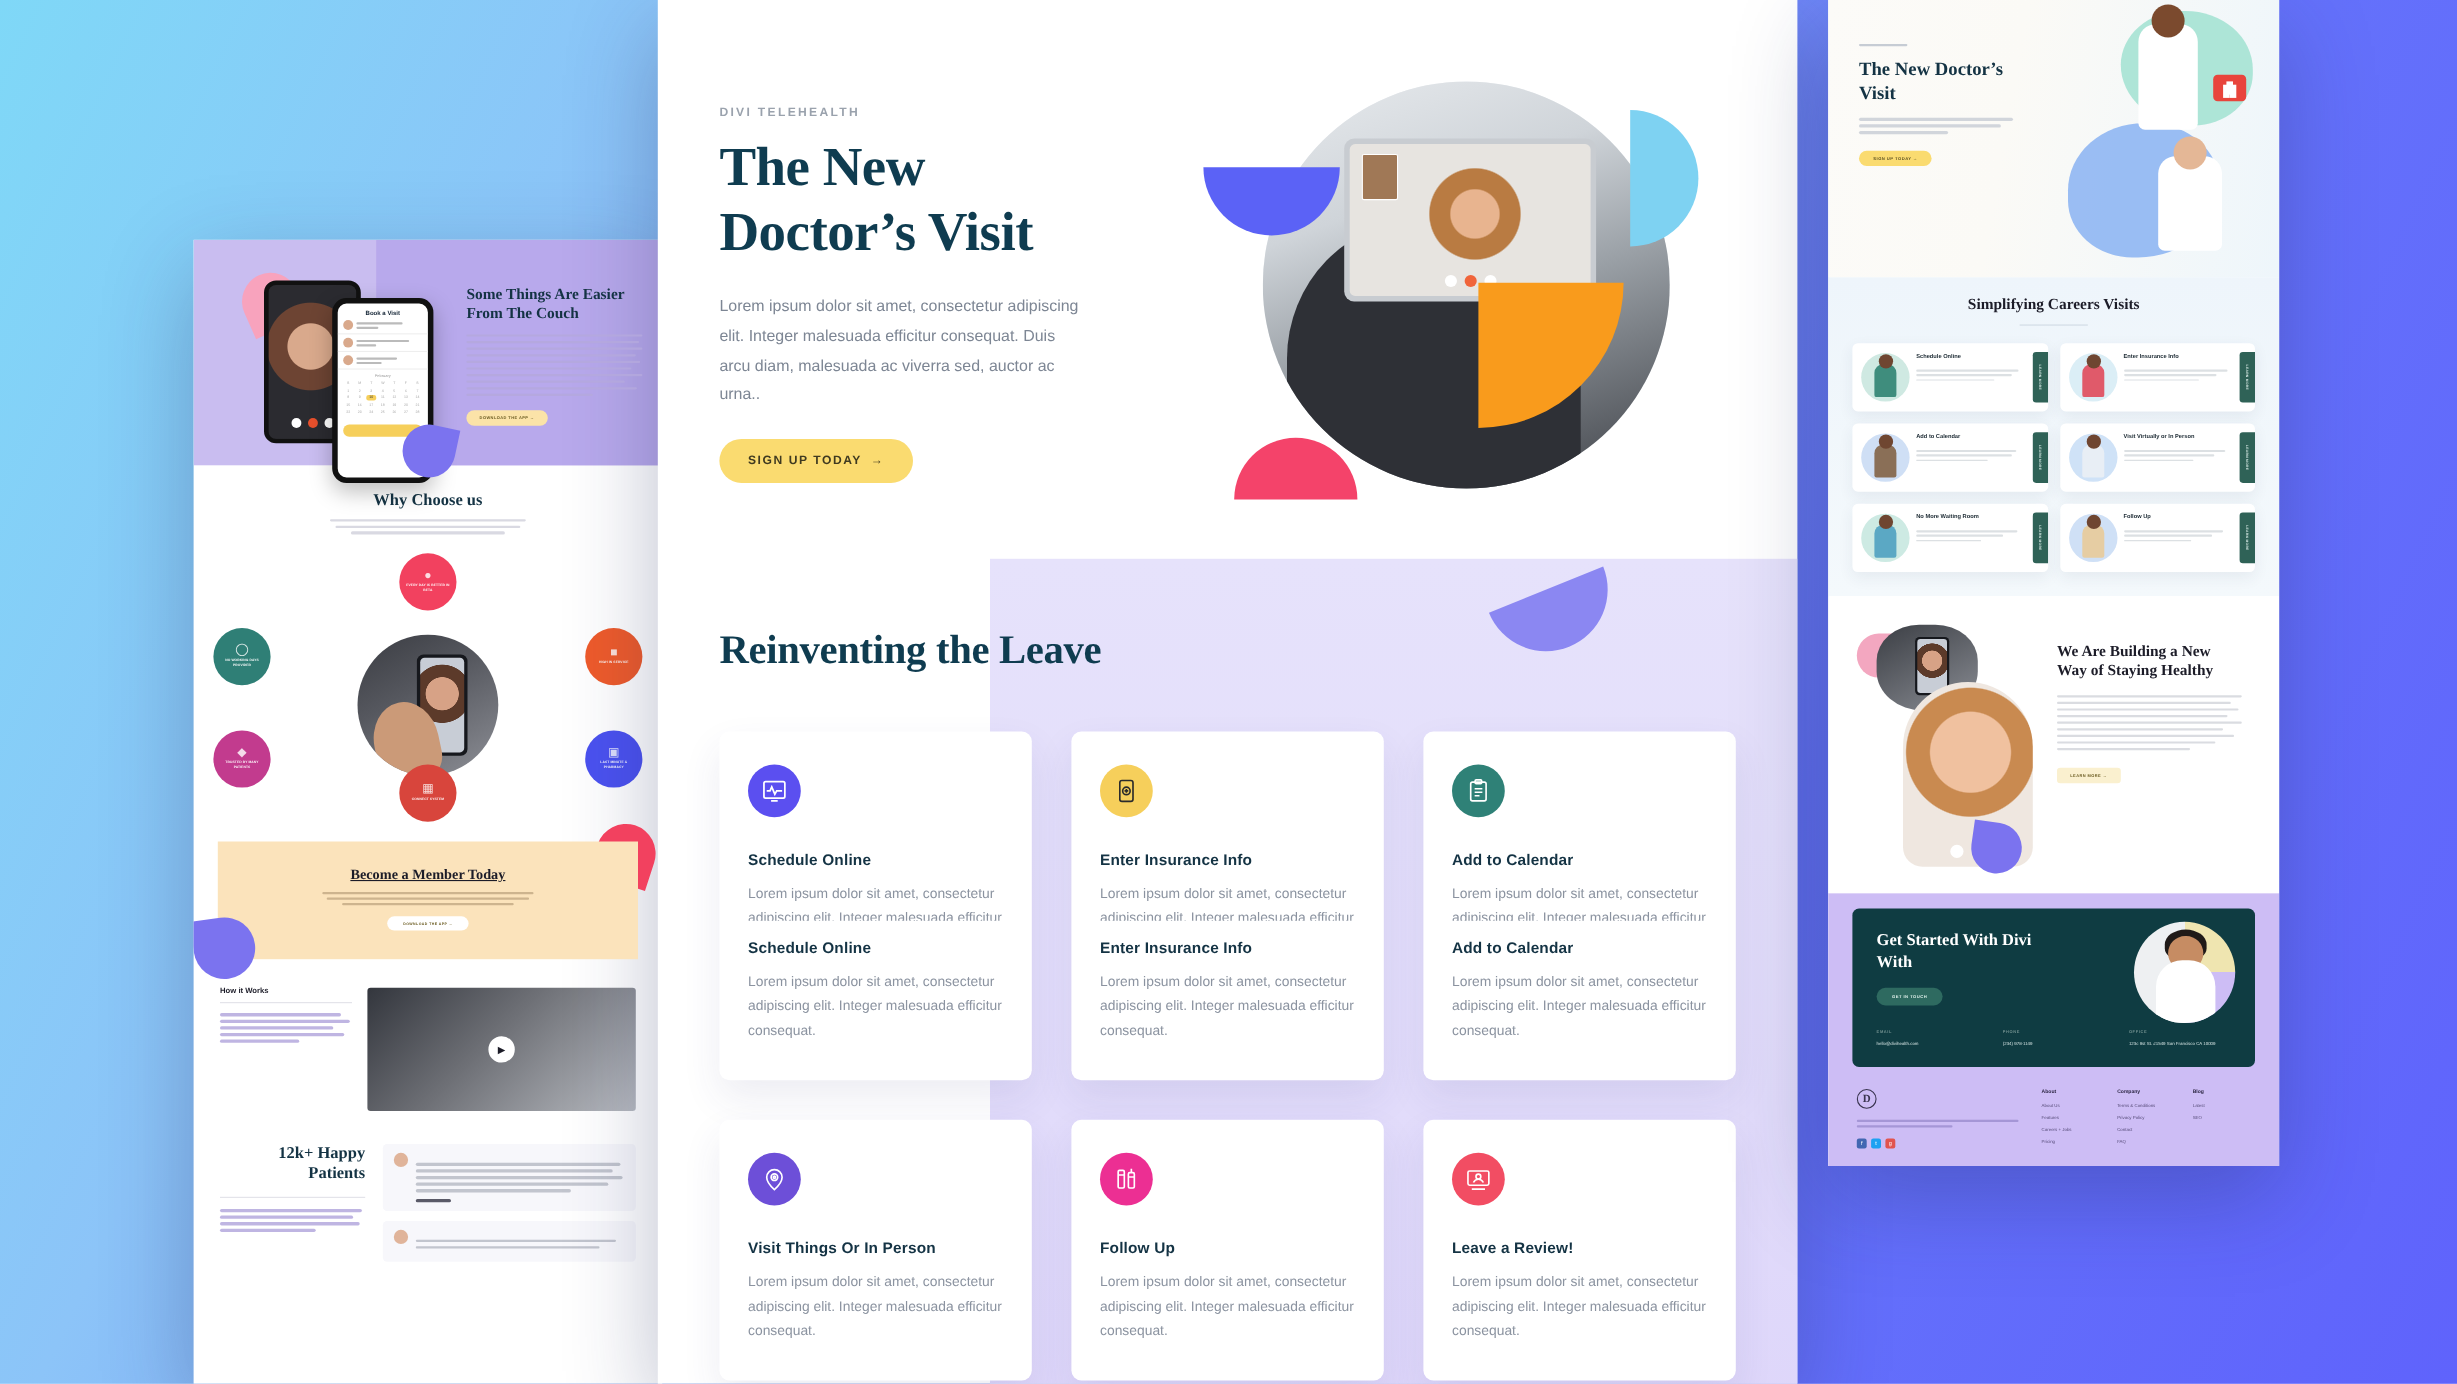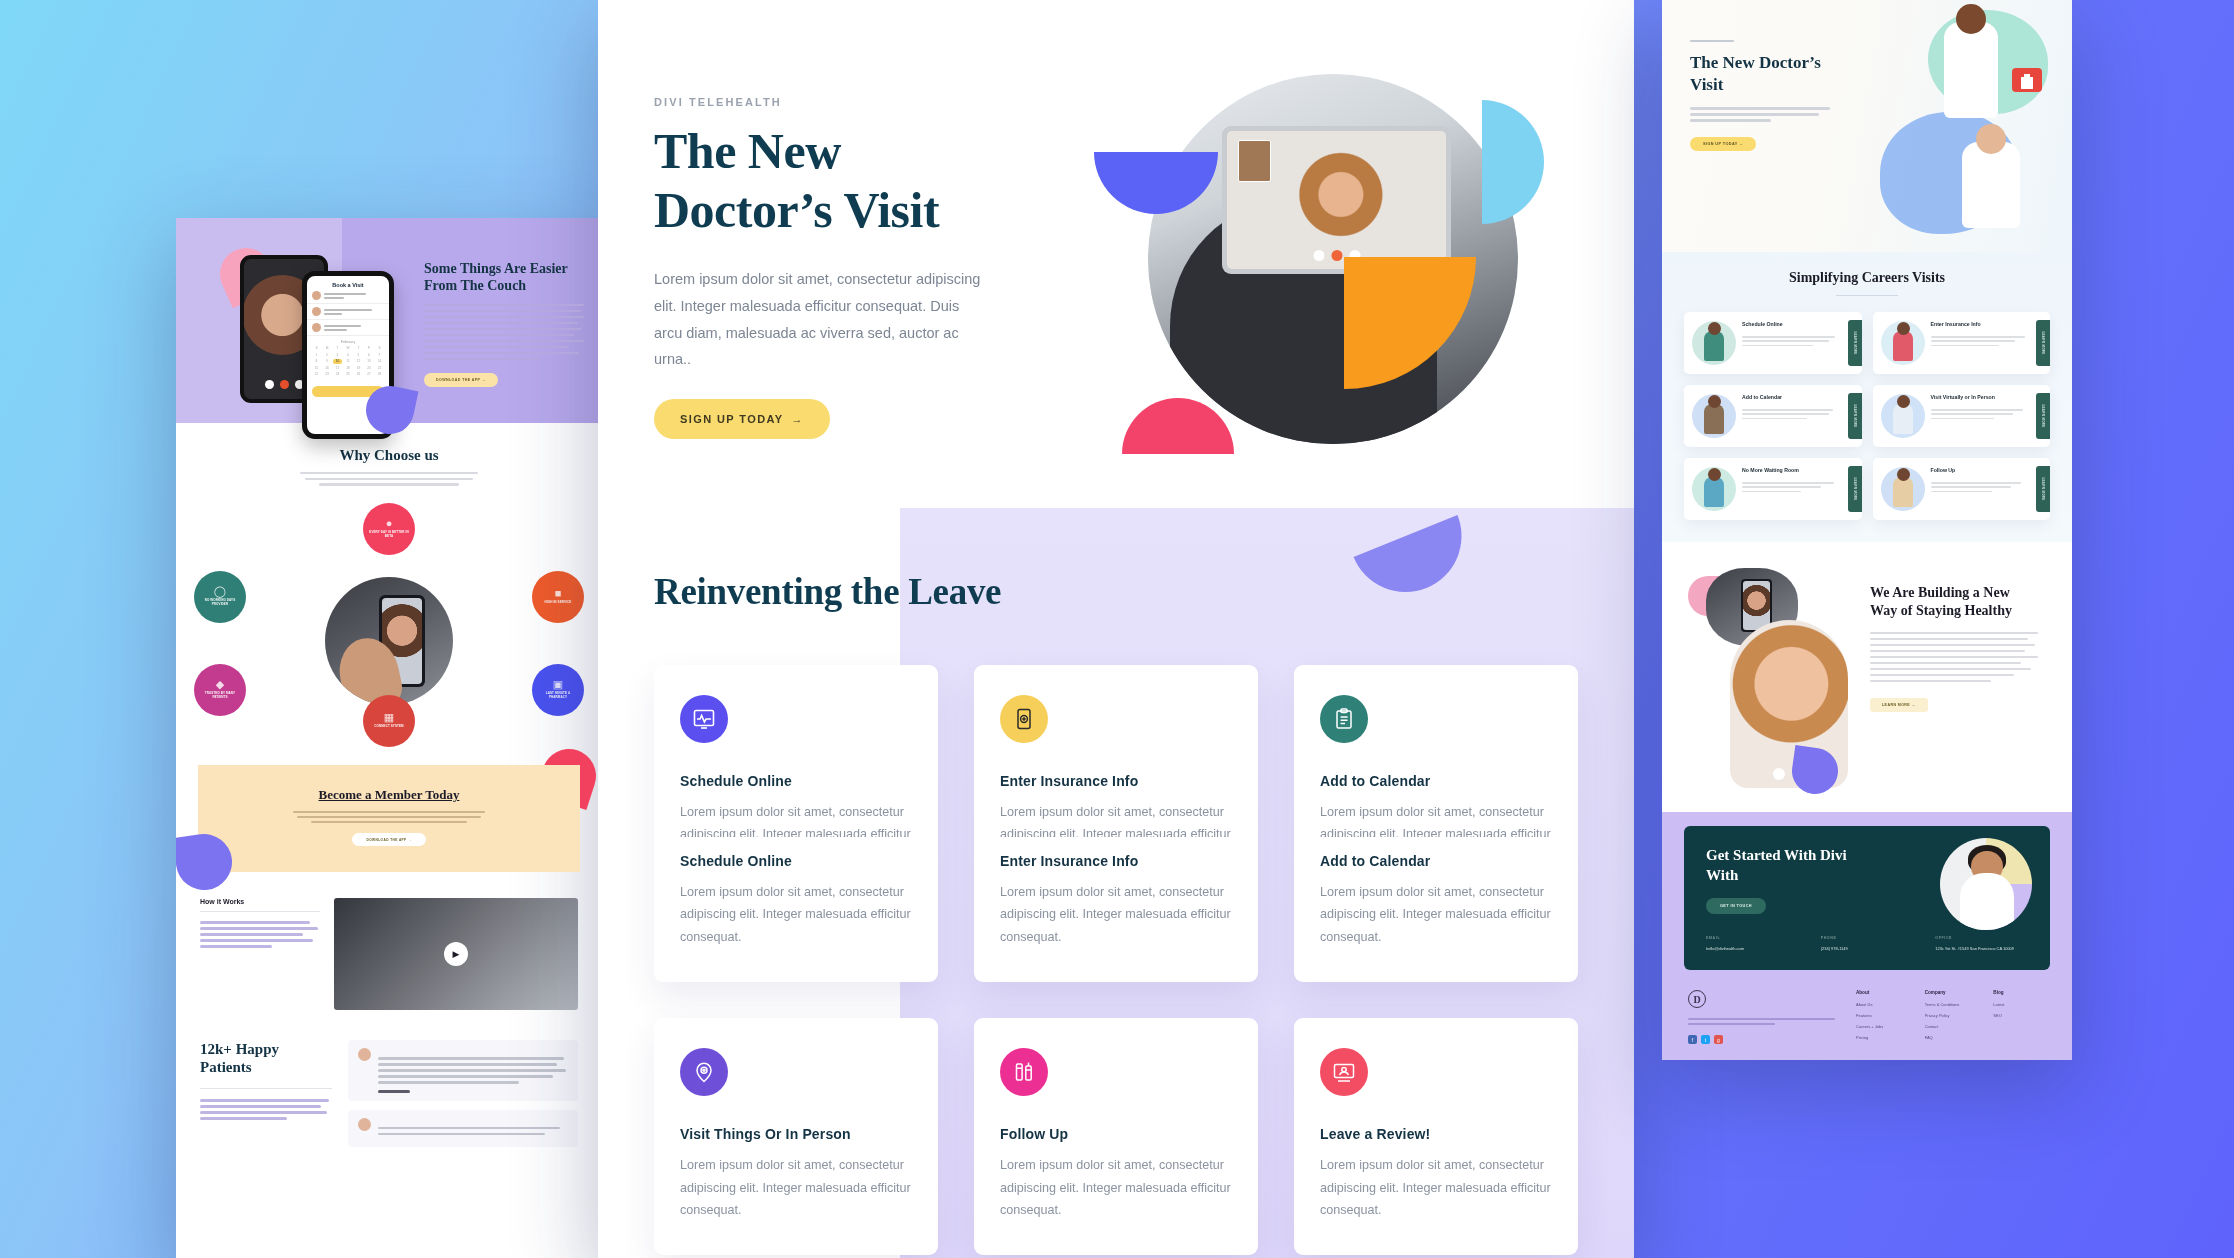--- a/index.html
+++ b/index.html
@@ -96,21 +96,21 @@
   .lp-how .txt { width:120px; }
   .lp-how h5 { font-size:7px; color:#1c1c28; font-weight:700; margin-bottom:4px;}
   .lp-how .rule { height:1px; background:#e2e2e8; margin:6px 0 7px; }
   .lp-how .vid { flex:1; height:112px; border-radius:3px; position:relative;
       background:linear-gradient(135deg,#33363d 0%,#6e7076 45%,#b9bcc2 100%); }
   .lp-how .vid .play { position:absolute; left:50%; top:50%; transform:translate(-50%,-50%);
       width:24px; height:24px; border-radius:50%; background:#fff;
       display:flex; align-items:center; justify-content:center; color:#1c1c28; font-size:9px;}
 
   .lp-testi { display:flex; gap:16px; padding:30px 24px 0; }
-  .lp-testi .lt { width:132px; }
+  .lp-testi .lt { width:132px;text-align:right; }
   .lp-testi h3 { font-family:"Liberation Serif",serif; font-size:15px; line-height:1.2;
       color:#143344; font-weight:700; }
   .lp-testi .rule { height:1px; background:#e2e2e8; margin:12px 0 10px; }
   .lp-testi .rt { flex:1; }
   .tcard { background:#f7f7fb; border-radius:4px; padding:8px 10px; display:flex; gap:7px;
       margin-bottom:9px; }
   .tcard .av { width:13px; height:13px; border-radius:50%; background:#e0b49a; flex:none;}
   .tcard .bd { flex:1; }
   .tcard .nm { height:2.8px; width:32px; background:#5a5a68; border-radius:2px; margin-top:6px;}
 

